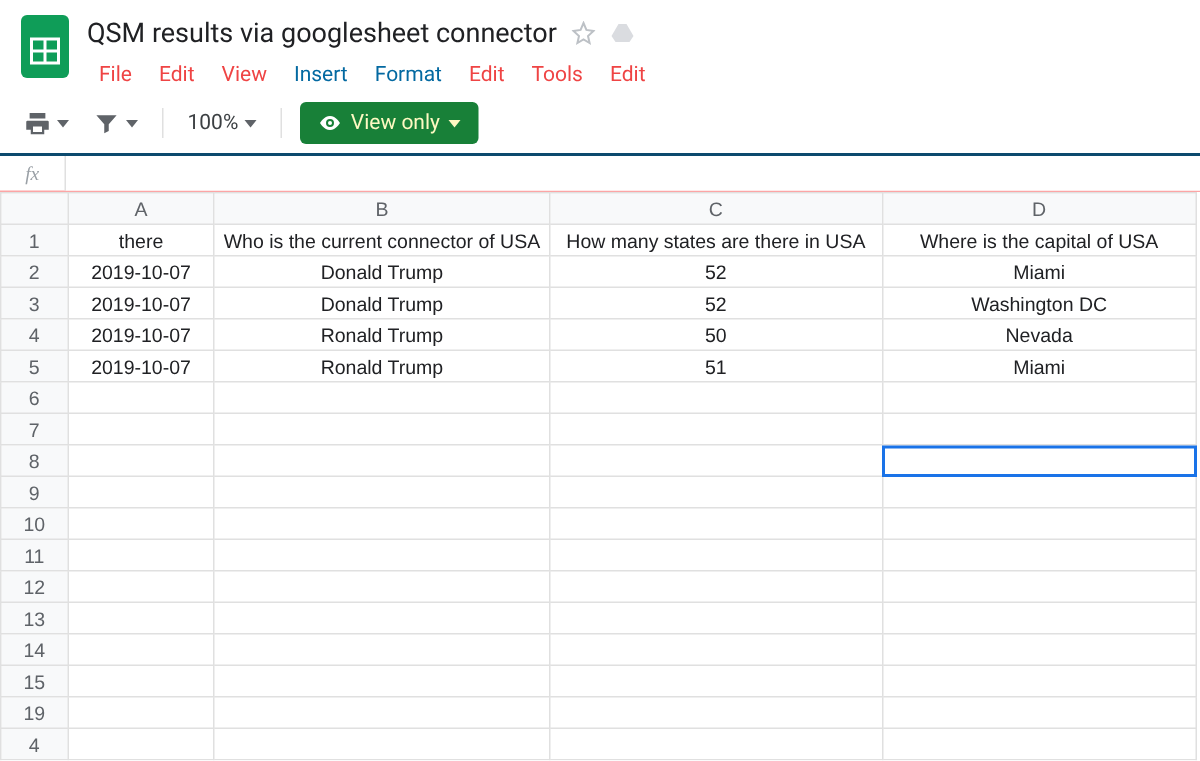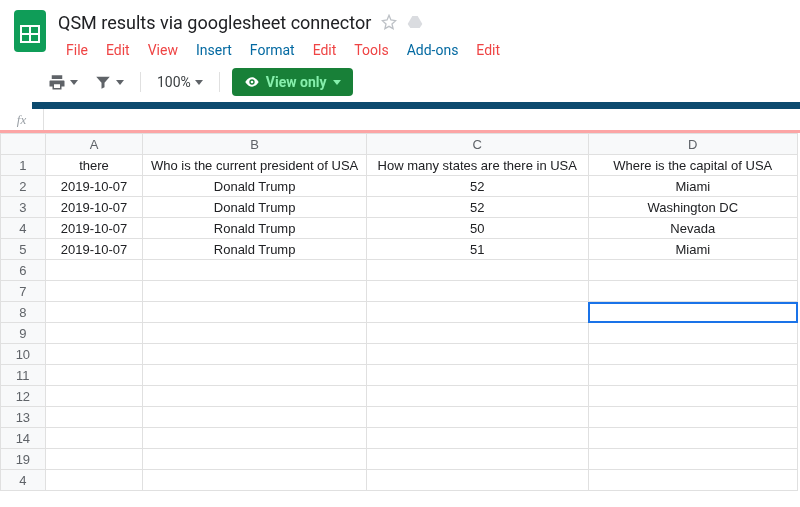--- a/index.html
+++ b/index.html
@@ -51,22 +51,21 @@
       color: #ef4444;
       border-radius: 4px;
       cursor: default;
     }
     .menubar .menu-item.disabled { color: #0369a1; }
     .toolbar {
       display: flex;
       align-items: center;
       padding: 6px 12px;
       gap: 8px;
-      border-bottom: 7px solid #0c4a6e;
-      margin-left: 32px;
+      border-bottom: 2px solid #0c4a6e;
     }
     .tb-btn {
       display: inline-flex;
       align-items: center;
       gap: 2px;
       color: #3c4043;
       padding: 4px 4px;
     }
     .tb-sep {
       width: 1px;
@@ -77,33 +76,33 @@
     .zoom {
       display: inline-flex;
       align-items: center;
       gap: 4px;
       font-size: 14px;
       color: #3c4043;
       padding: 0 4px;
     }
     .view-only {
       background: #188038;
-      color: #86efac;
+      color: #fef9c3;
       display: inline-flex;
       align-items: center;
       gap: 6px;
       padding: 6px 12px;
       border-radius: 4px;
       font-size: 14px;
-      font-weight: 700;
+      font-weight: 400;
     }
     .fx-row {
       display: flex;
       align-items: center;
-      border-bottom: 3px solid #fca5a5;
+      border-bottom: 1px solid #fca5a5;
       height: 24px;
     }
     .fx-label {
       width: 44px;
       text-align: center;
       font-style: italic;
       color: #9aa0a6;
       font-size: 13px;
       border-right: 1px solid #e0e0e0;
       height: 100%;
@@ -201,21 +200,20 @@
       </span>
     </div>
     <div class="menubar">
       <span class="menu-item">File</span>
       <span class="menu-item">Edit</span>
       <span class="menu-item">View</span>
       <span class="menu-item disabled">Insert</span>
       <span class="menu-item disabled">Format</span>
       <span class="menu-item">Edit</span>
       <span class="menu-item">Tools</span>
-      <span class="menu-item disabled">Add-ons</span>
       <span class="menu-item">Edit</span>
     </div>
   </div>
 </div>
 
 <div class="toolbar">
   <span class="tb-btn">
     <svg width="18" height="18" viewBox="0 0 24 24" fill="#5f6368">
         <path d="M19 8H5V3h14v5zm2 2H3a1 1 0 0 0-1 1v7h4v4h12v-4h4v-7a1 1 0 0 0-1-1zM16 20H8v-5h8v5z"></path>
       </svg>
@@ -256,21 +254,21 @@
       <th class="col-A">A</th>
           <th class="col-B">B</th>
           <th class="col-C">C</th>
           <th class="col-D">D</th>
         </tr>
     </thead>
     <tbody id="grid-body">
         <tr>
           <td class="row-head">1</td>
           <td class="cell">there</td>
-          <td class="cell">Who is the current president of USA</td>
+          <td class="cell">Who is the current connector of USA</td>
           <td class="cell">How many states are there in USA</td>
           <td class="cell">Where is the capital of USA</td>
         </tr>
         <tr>
           <td class="row-head">2</td>
           <td class="cell">2019-10-07</td>
           <td class="cell">Donald Trump</td>
           <td class="cell">52</td>
           <td class="cell">Miami</td>
         </tr>
@@ -352,20 +350,27 @@
           <td class="cell"></td>
         </tr>
         <tr>
           <td class="row-head">14</td>
           <td class="cell"></td>
           <td class="cell"></td>
           <td class="cell"></td>
           <td class="cell"></td>
         </tr>
         <tr>
+          <td class="row-head">15</td>
+          <td class="cell"></td>
+          <td class="cell"></td>
+          <td class="cell"></td>
+          <td class="cell"></td>
+        </tr>
+        <tr>
           <td class="row-head">19</td>
           <td class="cell"></td>
           <td class="cell"></td>
           <td class="cell"></td>
           <td class="cell"></td>
         </tr>
         <tr>
           <td class="row-head">4</td>
           <td class="cell"></td>
           <td class="cell"></td>

